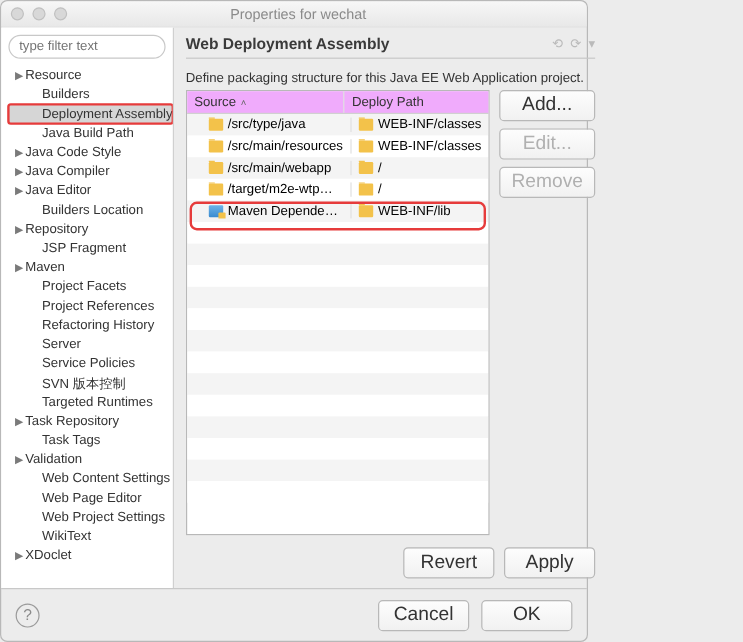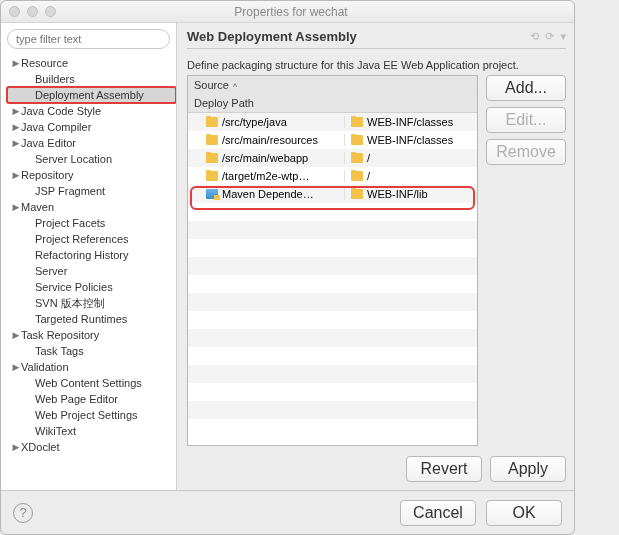--- a/index.html
+++ b/index.html
@@ -1,17 +1,17 @@
 <!DOCTYPE html>
 <html><head>
 <meta charset="utf-8">
 <style>
 * { box-sizing: border-box; margin: 0; padding: 0; font-family: -apple-system, "Helvetica Neue", Arial, sans-serif; font-size: 11px; }
 body { background: #ececec; width: 619px; height: 535px; overflow: hidden; }
-.window { width: 575px; height: 535px; background: #ececec; border: 1px solid #b8b8b8; border-radius: 6px; display: flex; flex-direction: column; }
+.window { width: 490px; height: 535px; background: #ececec; border: 1px solid #b8b8b8; border-radius: 6px; display: flex; flex-direction: column; }
 .titlebar { height: 22px; display: flex; align-items: center; padding: 0 8px; border-bottom: 1px solid #d6d6d6; background: linear-gradient(#f7f7f7,#e8e8e8); border-radius: 6px 6px 0 0; }
 .traffic { display: flex; gap: 7px; }
 .traffic .dot { width: 11px; height: 11px; border-radius: 50%; background: #d8d8d8; border: 1px solid #c0c0c0; }
 .titlebar-title { flex: 1; text-align: center; color: #8a8a8a; font-size: 12px; margin-left: -40px; }
 .body { flex: 1; display: flex; }
 .sidebar { width: 176px; background: #fff; border-right: 1px solid #d0d0d0; display: flex; flex-direction: column; }
 .filter { margin: 6px; }
 .filter input { width: 100%; border: 1px solid #c8c8c8; border-radius: 10px; padding: 3px 8px; font-size: 11px; color: #999; outline: none; }
 .tree { flex: 1; overflow: auto; padding-left: 6px; }
 .tree-item { display: flex; align-items: center; height: 16px; cursor: default; padding-left: 4px; color: #333; white-space: nowrap; }
@@ -20,21 +20,21 @@
 .tree-item.hl { outline: 2px solid #e63b3b; outline-offset: -1px; border-radius: 2px; }
 .tw { width: 10px; display: inline-block; color: #7a7a7a; font-size: 9px; text-align: center; }
 .main { flex: 1; display: flex; flex-direction: column; padding: 6px 8px 8px 10px; }
 .main-header { display: flex; align-items: center; border-bottom: 1px solid #c8c8c8; padding-bottom: 4px; gap: 39px; }
 .main-title { font-size: 13px; font-weight: 600; color: #3a3a3a; flex: 1; }
 .nav-icons { display: flex; gap: 6px; color: #bababa; align-items: center; }
 .nav-icons span { cursor: default; }
 .desc { font-size: 11px; color: #333; margin: 10px 0 4px 0; }
 .content-row { display: flex; gap: 8px; flex: 1; min-height: 0; }
 .table-wrap { flex: 1; border: 1px solid #b8b8b8; background: #fff; display: flex; flex-direction: column; }
-.thead { display: flex; background: #e5e5e5; border-bottom: 1px solid #d0d0d0; flex-direction: column; }
+.thead { display: flex; background: #f0abfc; border-bottom: 1px solid #d0d0d0; }
 .th { padding: 3px 6px; font-size: 11px; color: #333; border-right: 1px solid #e0e0e0; display: flex; align-items: center; gap: 4px; }
 .th:first-child { flex: 1.1; }
 .th:last-child { flex: 1; border-right: none; }
 .sort { font-size: 8px; color: #666; }
 .tbody { flex: 1; overflow: hidden; position: relative; }
 .tr { display: flex; height: 18px; align-items: center; }
 .tr:nth-child(odd) { background: #fff; }
 .tr:nth-child(even) { background: #f4f4f4; }
 .td { padding: 0 6px; display: flex; align-items: center; gap: 4px; overflow: hidden; white-space: nowrap; text-overflow: ellipsis; }
 .td:first-child { flex: 1.1; border-right: 1px solid #e0e0e0; padding-left: 18px; }
@@ -78,35 +78,39 @@
             <span>Resource</span>
           </div>
           <div class="tree-item indent">
             <span class="tw"></span>
             <span>Builders</span>
           </div>
           <div class="tree-item indent selected hl">
             <span class="tw"></span>
             <span>Deployment Assembly</span>
           </div>
+          <div class="tree-item indent">
+            <span class="tw"></span>
+            <span>Java Build Path</span>
+          </div>
           <div class="tree-item">
             <span class="tw">▶</span>
             <span>Java Code Style</span>
           </div>
           <div class="tree-item">
             <span class="tw">▶</span>
             <span>Java Compiler</span>
           </div>
           <div class="tree-item">
             <span class="tw">▶</span>
             <span>Java Editor</span>
           </div>
           <div class="tree-item indent">
             <span class="tw"></span>
-            <span>Server Location</span>
+            <span>Builders Location</span>
           </div>
           <div class="tree-item">
             <span class="tw">▶</span>
             <span>Repository</span>
           </div>
           <div class="tree-item indent">
             <span class="tw"></span>
             <span>JSP Fragment</span>
           </div>
           <div class="tree-item">

